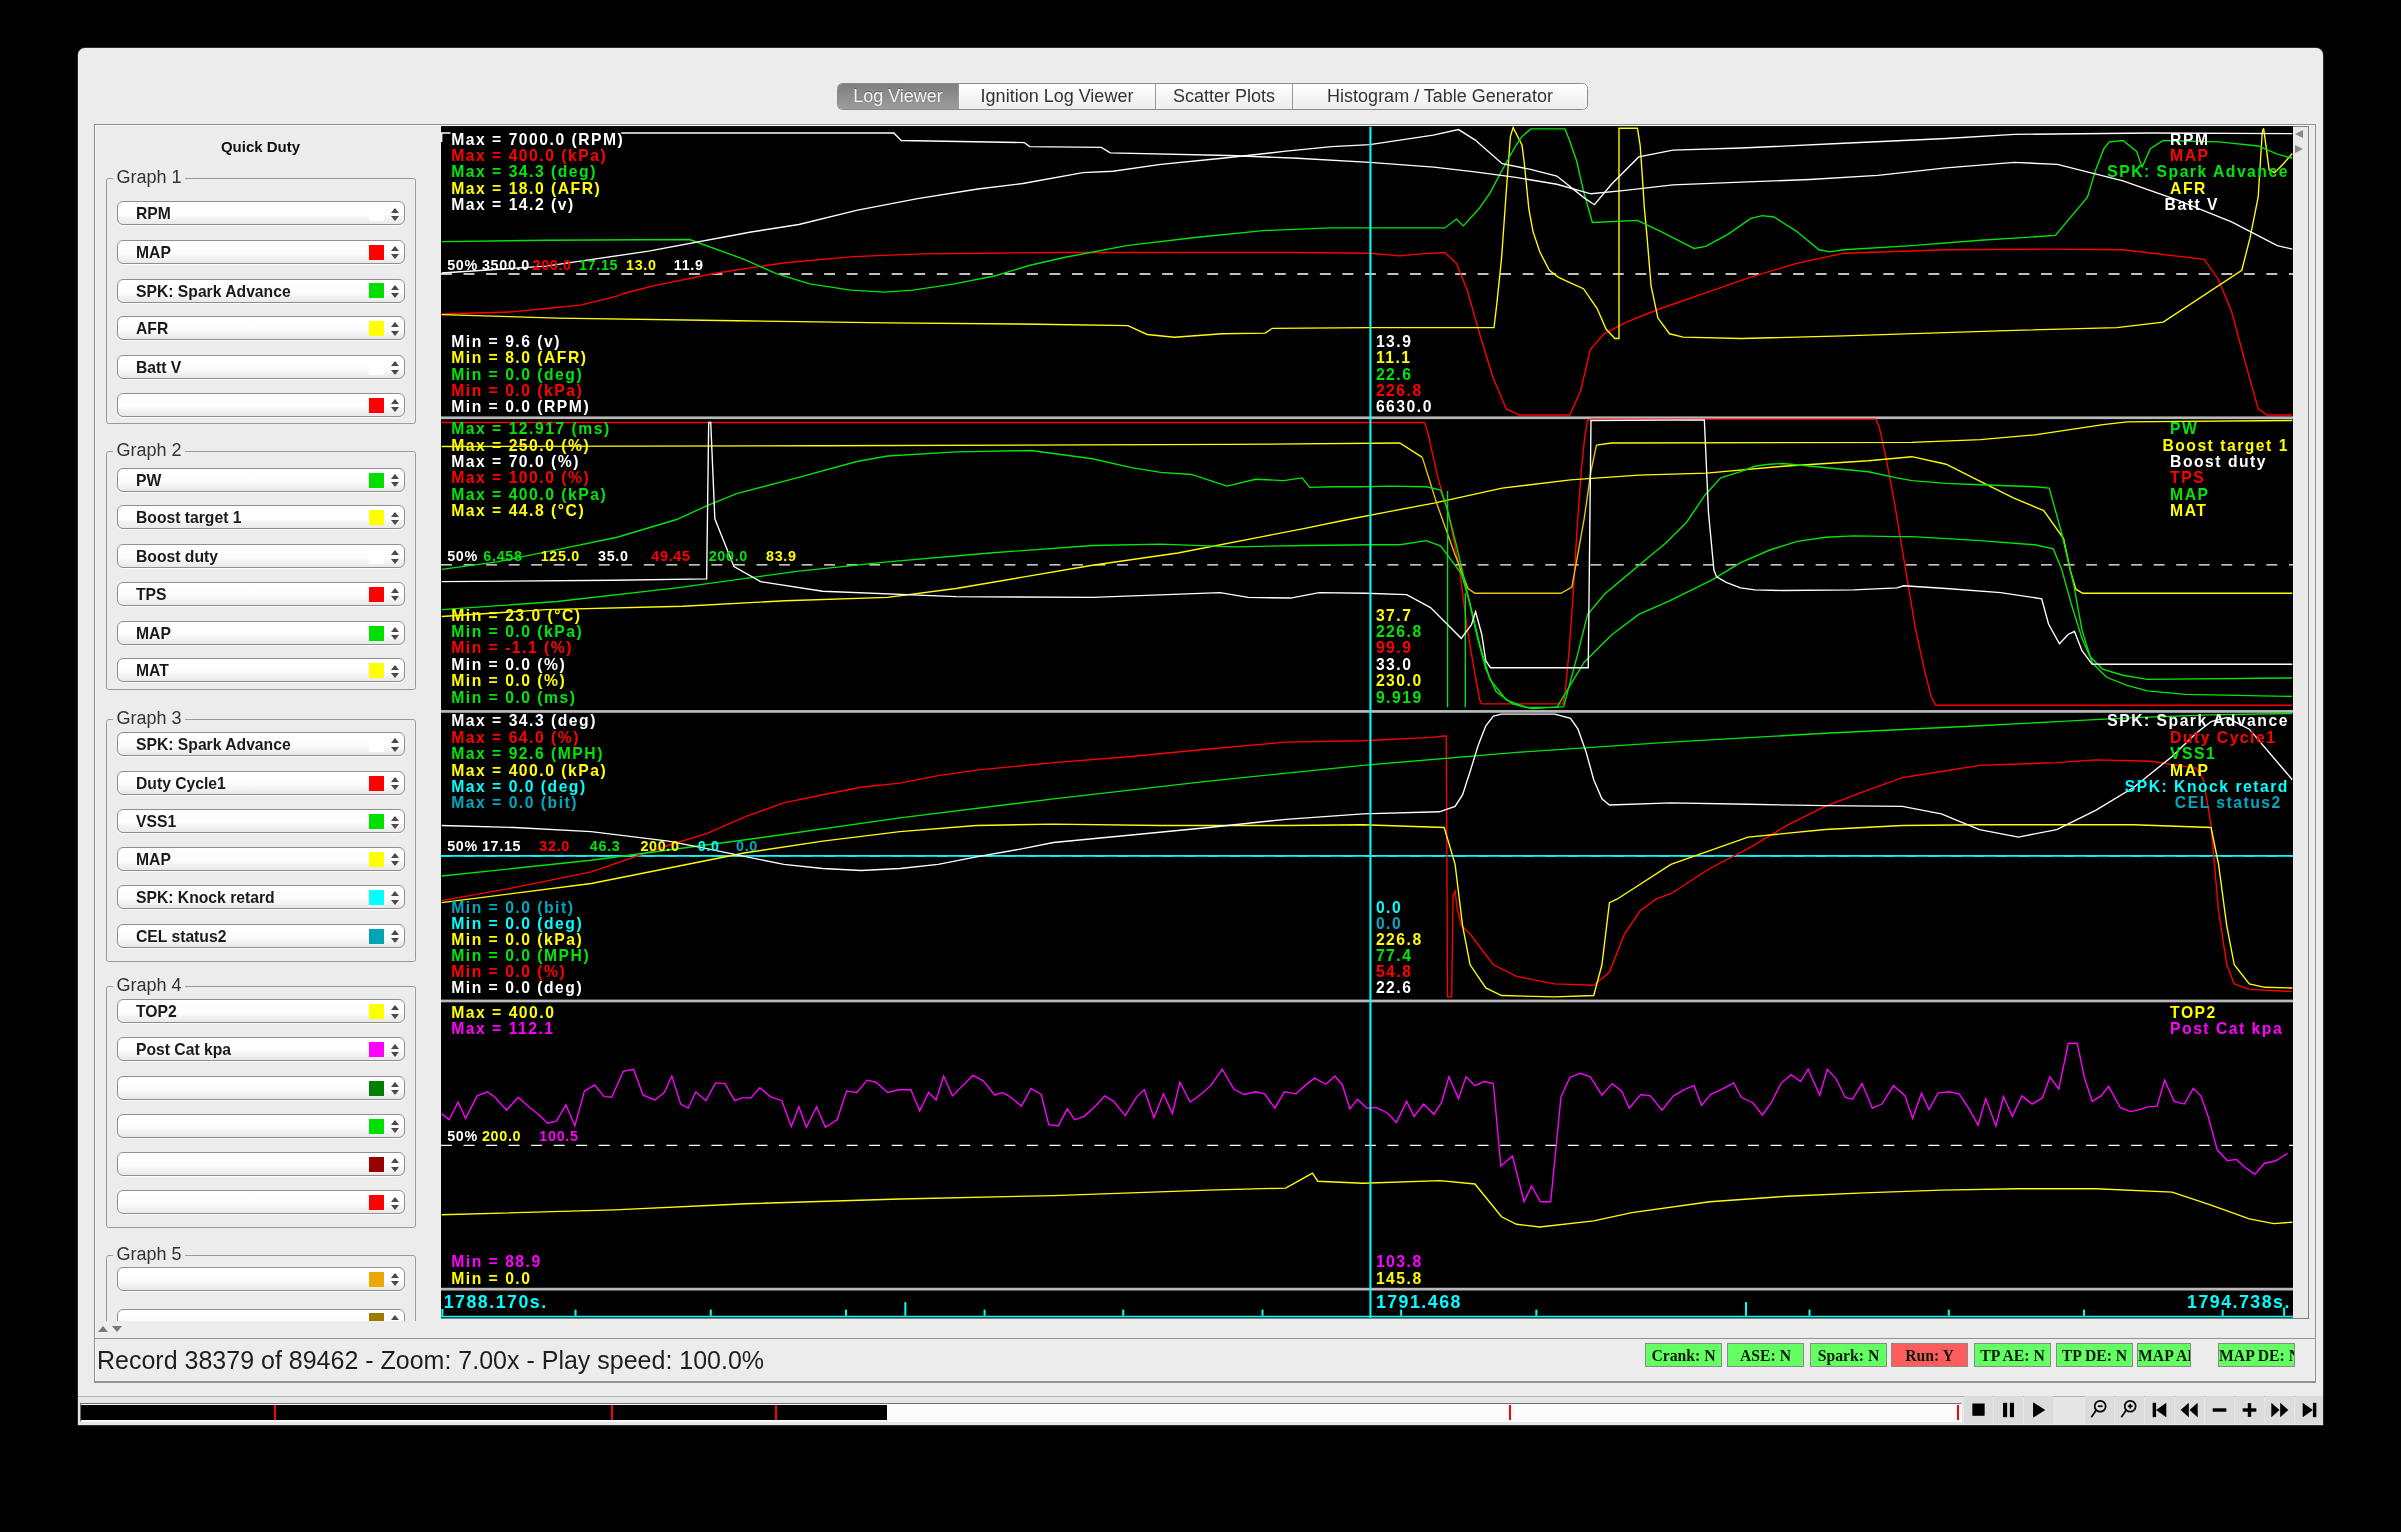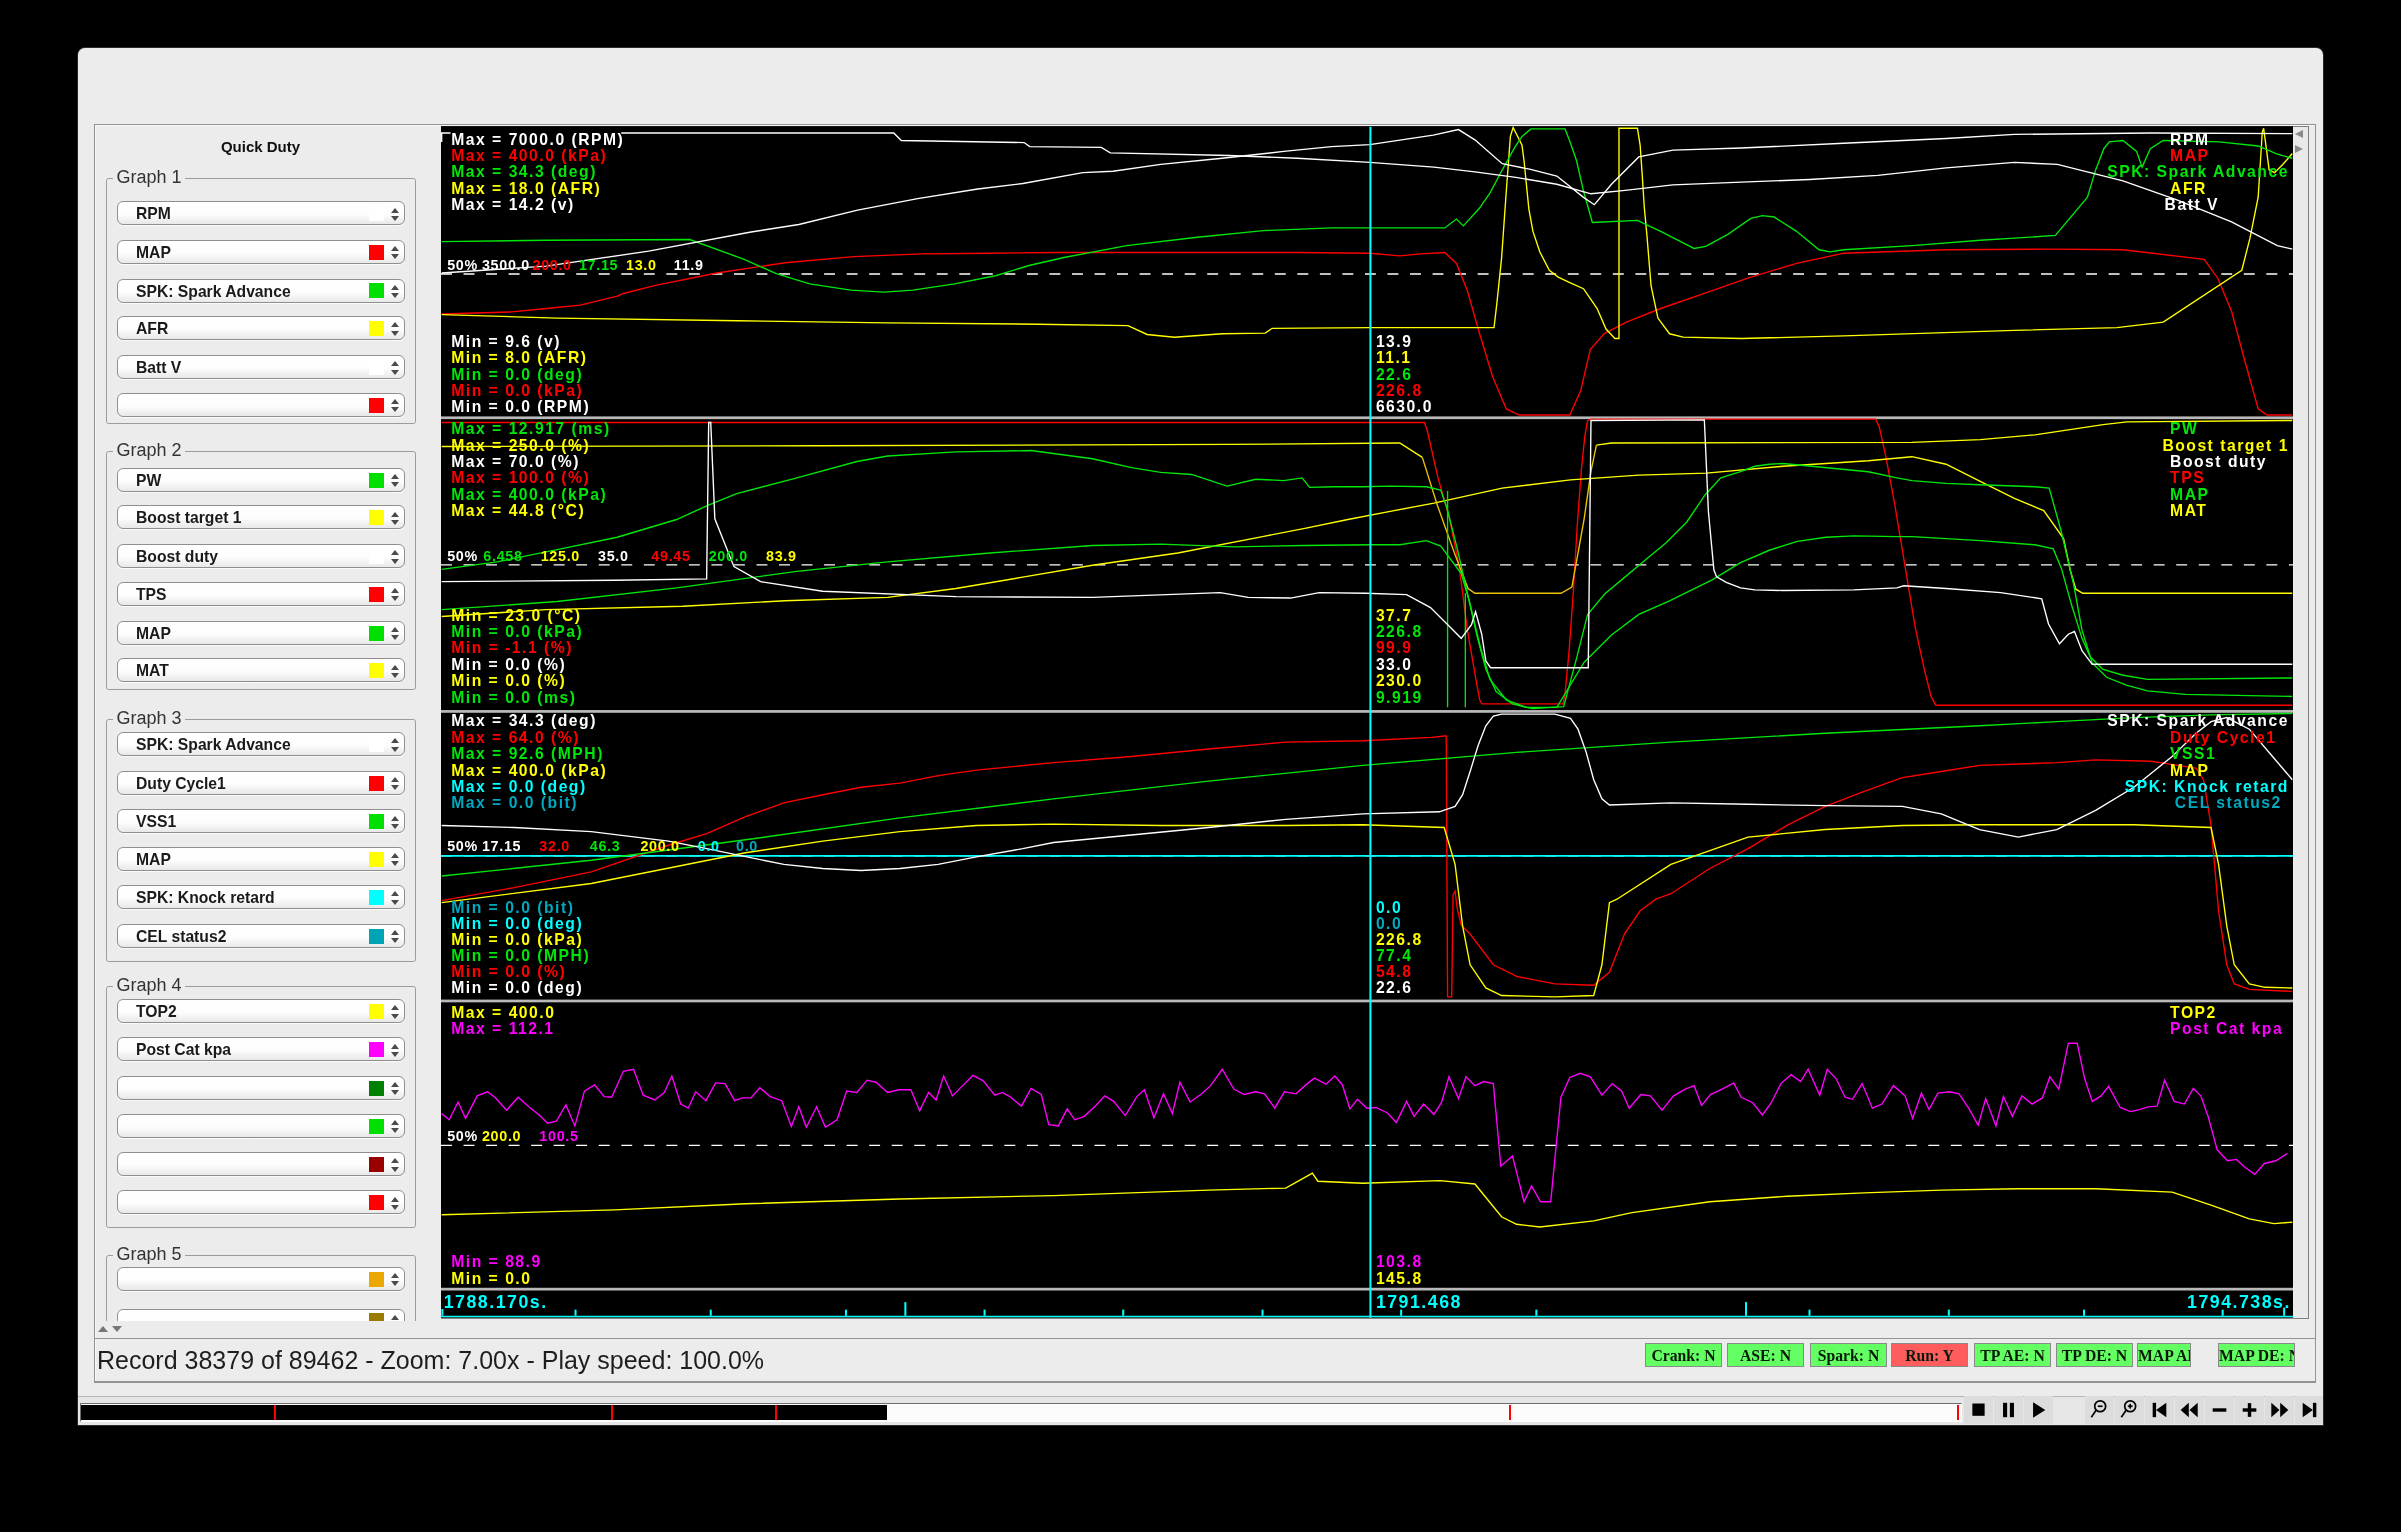--- a/index.html
+++ b/index.html
@@ -22,20 +22,26 @@
   border:0.7px solid #919191; background:#ececec; box-shadow:inset 0.7px 0.7px 0 #fbfbfb; }
 #statusbar { position:absolute; left:15.7px; top:1290px; width:2222px; height:44px;
   border:0.7px solid #949494; }
 #rectext { position:absolute; left:97px; top:1346px; font-size:25px; color:#1e1e1e; }
 #scrub { position:absolute; left:0px; top:1348px; width:2245px; height:29px;
   background:#e6e6e6; border-top:0.7px solid #b5b5b5; }
 svg text { font-family:"Liberation Sans", sans-serif; letter-spacing:2.2px; }
 </style></head>
 <body>
 <div id="win">
+  <div id="tabs">
+    <div class="tab sel" style="width:121px;">Log Viewer</div>
+    <div class="tab" style="width:197px;">Ignition Log Viewer</div>
+    <div class="tab" style="width:137px;">Scatter Plots</div>
+    <div class="tab" style="width:294px;border-right:none;">Histogram / Table Generator</div>
+  </div>
   <div id="panel"></div>
   <div id="statusbar"></div>
   <div id="scrub"></div>
 </div>
 
 <div id="abs" style="position:absolute;left:0;top:0;width:2401px;height:1533px;">
   <div style="position:absolute;left:96px;top:126px;width:336px;height:1195px;overflow:hidden;">
     <div style="position:absolute;left:-96px;top:-126px;width:2401px;height:1533px;">
 <div style="position:absolute;left:178px;top:138px;width:165px;text-align:center;font-size:15px;font-weight:bold;color:#111;">Quick Duty</div>
 <div style="position:absolute;left:106px;top:178px;width:310px;height:246px;border:0.7px solid #9b9b9b;border-radius:2.7px;"></div>

